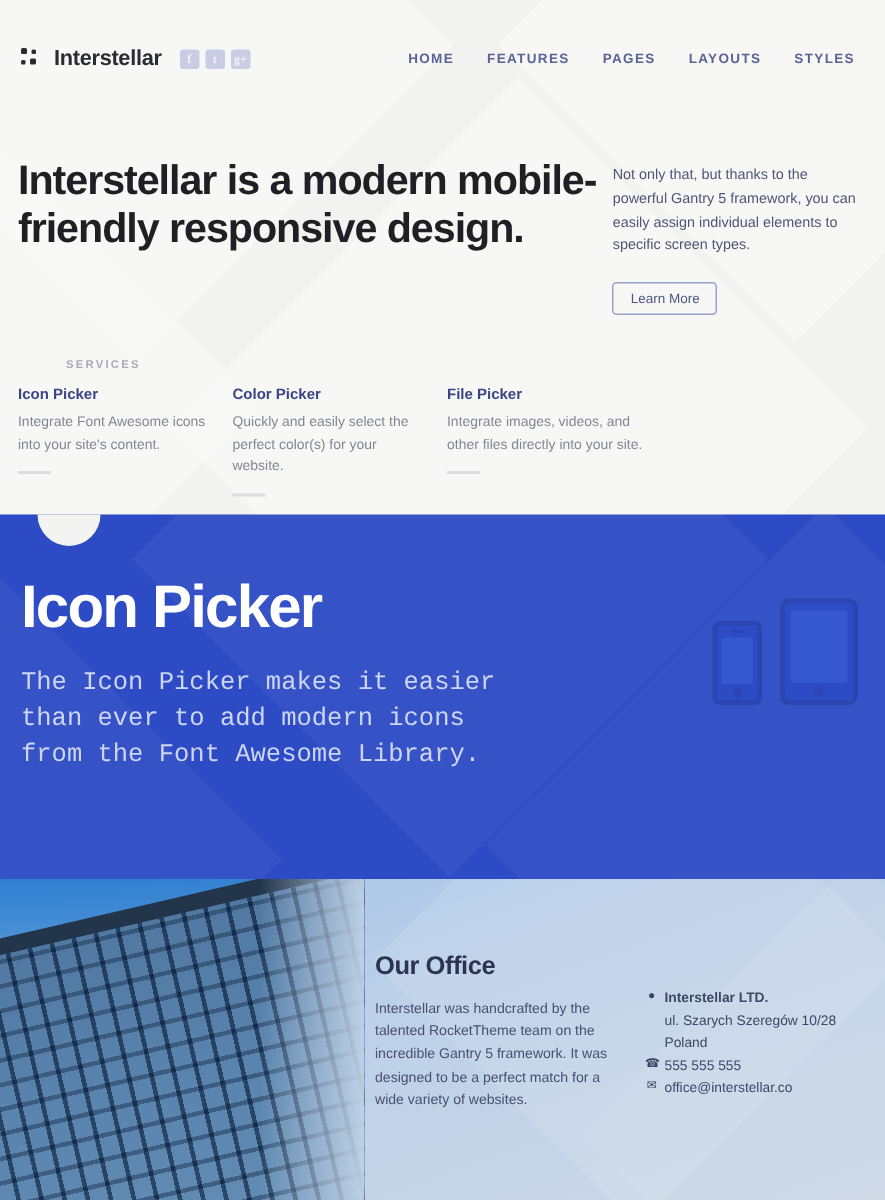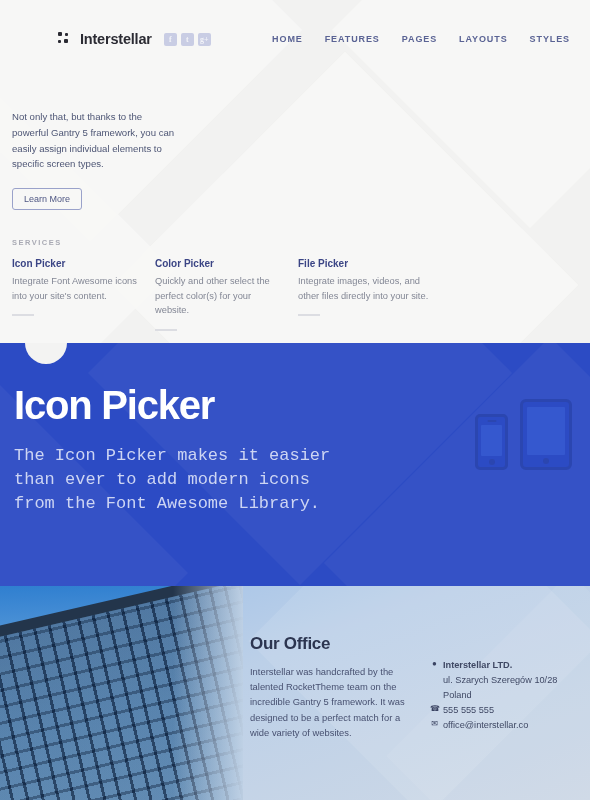--- a/index.html
+++ b/index.html
@@ -28,21 +28,20 @@
   .shape-b { right:-80px; top:-110px; width:280px; height:280px; transform:rotate(45deg); background:#fafafa; }
   .shape-c { left:180px; top:120px; width:330px; height:330px; transform:rotate(45deg); background:#efefee; opacity:.75;}
   .shape-d { left:-140px; top:140px; width:260px; height:260px; transform:rotate(45deg); background:#f7f7f6;}
 
   
   .site-header {
     position:relative; z-index:5;
     display:flex; align-items:center;
     padding:22px 20px 0 14px;
     height:56px;
-    margin-left:44px;
   }
   .brand { display:flex; align-items:center; gap:8px; }
   .logo-mark { width:14px; height:14px; position:relative; display:block; }
   .logo-mark i {
     position:absolute; background:#2b2b33; border-radius:1px;
     width:4px; height:4px; display:block;
   }
   .logo-mark i.d1{left:0;top:0}
   .logo-mark i.d2{left:7px;top:1px;width:3px;height:3px}
   .logo-mark i.d3{left:0;top:8px;width:3px;height:3px}
@@ -83,21 +82,21 @@
     border:1px solid #9aa2ca; border-radius:3px;
     color:#4f5783; background:transparent;
     font-size:9px; padding:5px 11px; cursor:pointer;
     font-family:"Liberation Sans", sans-serif;
   }
 
   
   .services { position:relative; z-index:4; padding:28px 12px 0 12px; }
   .services-label {
     font-size:7.5px; letter-spacing:1.5px; color:#a9aab4;
-    font-weight:bold; text-transform:uppercase; margin-bottom:11px;
+    font-weight:bold; text-transform:uppercase; margin-bottom:11px;margin-left:32px;
   }
   .service-grid { display:flex; gap:0; }
   .service { width:143px; padding-right:12px; }
   .service h3 {
     font-size:10px; color:#3b4585; font-weight:bold; margin-bottom:5px;
   }
   .service p { font-size:9.3px; line-height:1.55; color:#838795; }
   .service .rule {
     width:22px; height:2px; background:#dcdde2; margin-top:11px;
   }
@@ -228,37 +227,40 @@
       <nav class="nav">
         <a href="#">HOME</a>
         <a href="#">FEATURES</a>
         <a href="#">PAGES</a>
         <a href="#">LAYOUTS</a>
         <a href="#">STYLES</a>
       </nav>
     </header>
 
     <div class="hero">
+      <div class="hero-left">
+        <h1 class="hero-title">Interstellar is a modern mobile-friendly responsive design.</h1>
+      </div>
       <div class="hero-right">
         <p class="hero-text">Not only that, but thanks to the powerful Gantry 5 framework, you can easily assign individual elements to specific screen types.</p>
         <button class="btn-learn">Learn More</button>
       </div>
     </div>
 
     <div class="services">
       <div class="services-label">SERVICES</div>
       <div class="service-grid">
         <div class="service">
           <h3>Icon Picker</h3>
           <p>Integrate Font Awesome icons into your site's content.</p>
           <div class="rule"></div>
         </div>
         <div class="service">
           <h3>Color Picker</h3>
-          <p>Quickly and other select the perfect color(s) for your website.</p>
+          <p>Quickly and easily select the perfect color(s) for your website.</p>
           <div class="rule"></div>
         </div>
         <div class="service">
           <h3>File Picker</h3>
           <p>Integrate images, videos, and other files directly into your site.</p>
           <div class="rule"></div>
         </div>
       </div>
     </div>
   </section>

